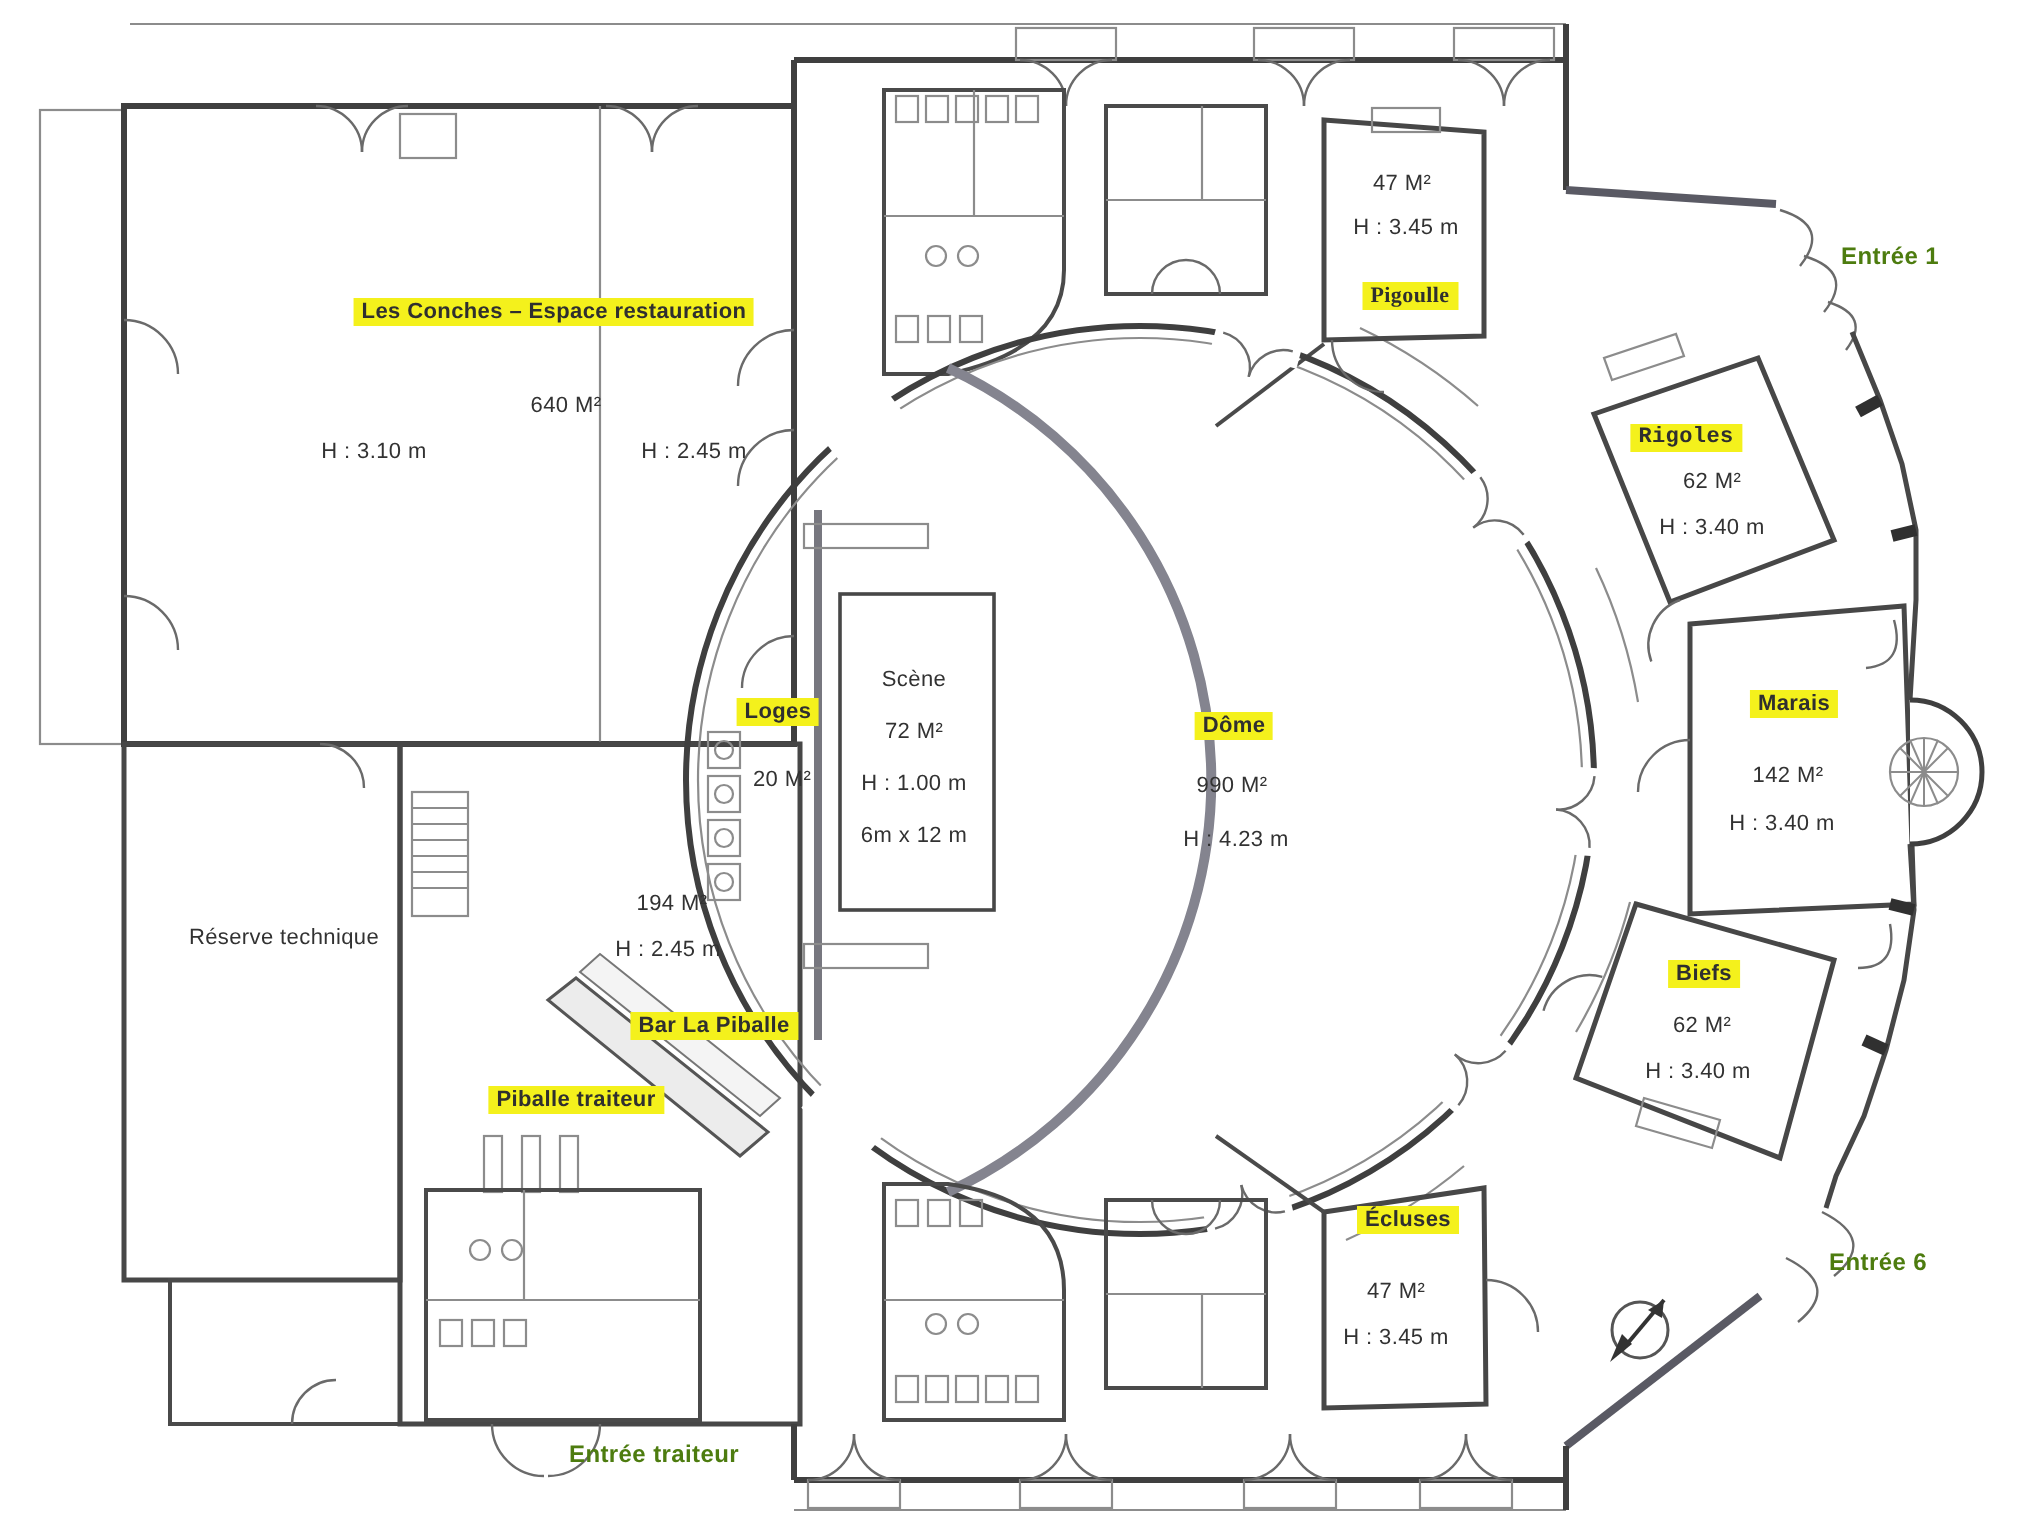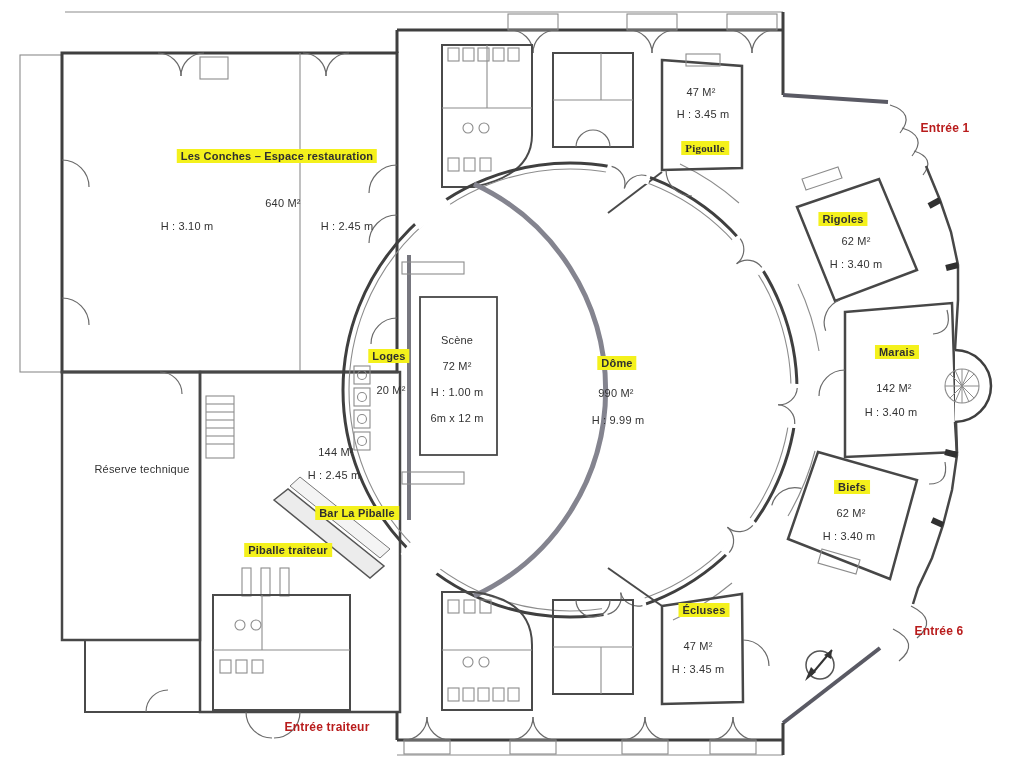--- a/index.html
+++ b/index.html
@@ -2,21 +2,21 @@
 <html><head>
 <meta charset="utf-8">
 <style>
   html,body{margin:0;padding:0;background:#ffffff;}
   #plan{position:relative;width:1014px;height:768px;background:#fff;overflow:hidden;
         font-family:"Liberation Sans","DejaVu Sans",sans-serif;}
   #plan svg{position:absolute;left:0;top:0;}
   .lbl{position:absolute;transform:translate(-50%,-50%);white-space:nowrap;
        font-size:11px;color:#323232;font-weight:500;letter-spacing:.2px;}
   .lbl.hl{background:#f4f11c;padding:1px 4px;font-weight:700;color:#2f2f2f;}
-  .lbl.green{color:#b91c1c;font-weight:700;font-size:12px;}
+  .lbl.green{color:#4d7c0f;font-weight:700;font-size:12px;}
   .w3{stroke:#3f3f3f;stroke-width:3;fill:none;}
   .w25{stroke:#474747;stroke-width:2.5;fill:none;}
   .w2{stroke:#4a4a4a;stroke-width:2;fill:none;}
   .w1{stroke:#8c8c8c;stroke-width:1.1;fill:none;}
   .glaze{stroke:#84848f;stroke-width:5;fill:none;}
   .slant{stroke:#5a5a64;stroke-width:4;fill:none;}
   .door{stroke:#6a6a6a;stroke-width:1.2;fill:none;}
   .tick{stroke:#303030;stroke-width:6;fill:none;}
   .fillw{fill:#ffffff;}
 </style>
@@ -285,41 +285,41 @@
   <div class="lbl" style="left:283px;top:203px;">640 M²</div>
   <div class="lbl" style="left:187px;top:226px;">H : 3.10 m</div>
   <div class="lbl" style="left:347px;top:226px;">H : 2.45 m</div>
 
   <div class="lbl" style="left:701px;top:92px;">47 M²</div>
   <div class="lbl" style="left:703px;top:114px;">H : 3.45 m</div>
   <div class="lbl hl" style="left:705px;top:148px;font-family:Liberation Serif, serif;">Pigoulle</div>
 
   <div class="lbl green" style="left:945px;top:128px;">Entrée 1</div>
 
-  <div class="lbl hl" style="left:843px;top:219px;">Rigoles</div>
+  <div class="lbl hl" style="left:843px;top:219px;font-family:Liberation Mono, monospace;">Rigoles</div>
   <div class="lbl" style="left:856px;top:241px;">62 M²</div>
   <div class="lbl" style="left:856px;top:264px;">H : 3.40 m</div>
 
   <div class="lbl hl" style="left:897px;top:352px;">Marais</div>
   <div class="lbl" style="left:894px;top:388px;">142 M²</div>
   <div class="lbl" style="left:891px;top:412px;">H : 3.40 m</div>
 
   <div class="lbl hl" style="left:617px;top:363px;">Dôme</div>
   <div class="lbl" style="left:616px;top:393px;">990 M²</div>
-  <div class="lbl" style="left:618px;top:420px;">H : 9.99 m</div>
+  <div class="lbl" style="left:618px;top:420px;">H : 4.23 m</div>
 
   <div class="lbl" style="left:457px;top:340px;">Scène</div>
   <div class="lbl" style="left:457px;top:366px;">72 M²</div>
   <div class="lbl" style="left:457px;top:392px;">H : 1.00 m</div>
   <div class="lbl" style="left:457px;top:418px;">6m x 12 m</div>
 
   <div class="lbl hl" style="left:389px;top:356px;">Loges</div>
   <div class="lbl" style="left:391px;top:390px;">20 M²</div>
 
-  <div class="lbl" style="left:336px;top:452px;">144 M²</div>
+  <div class="lbl" style="left:336px;top:452px;">194 M²</div>
   <div class="lbl" style="left:334px;top:475px;">H : 2.45 m</div>
   <div class="lbl hl" style="left:357px;top:513px;text-align:right;">Bar La Piballe</div>
   <div class="lbl hl" style="left:288px;top:550px;">Piballe traiteur</div>
   <div class="lbl" style="left:142px;top:469px;">Réserve technique</div>
 
   <div class="lbl hl" style="left:852px;top:487px;">Biefs</div>
   <div class="lbl" style="left:851px;top:513px;">62 M²</div>
   <div class="lbl" style="left:849px;top:536px;">H : 3.40 m</div>
 
   <div class="lbl green" style="left:939px;top:631px;">Entrée 6</div>

